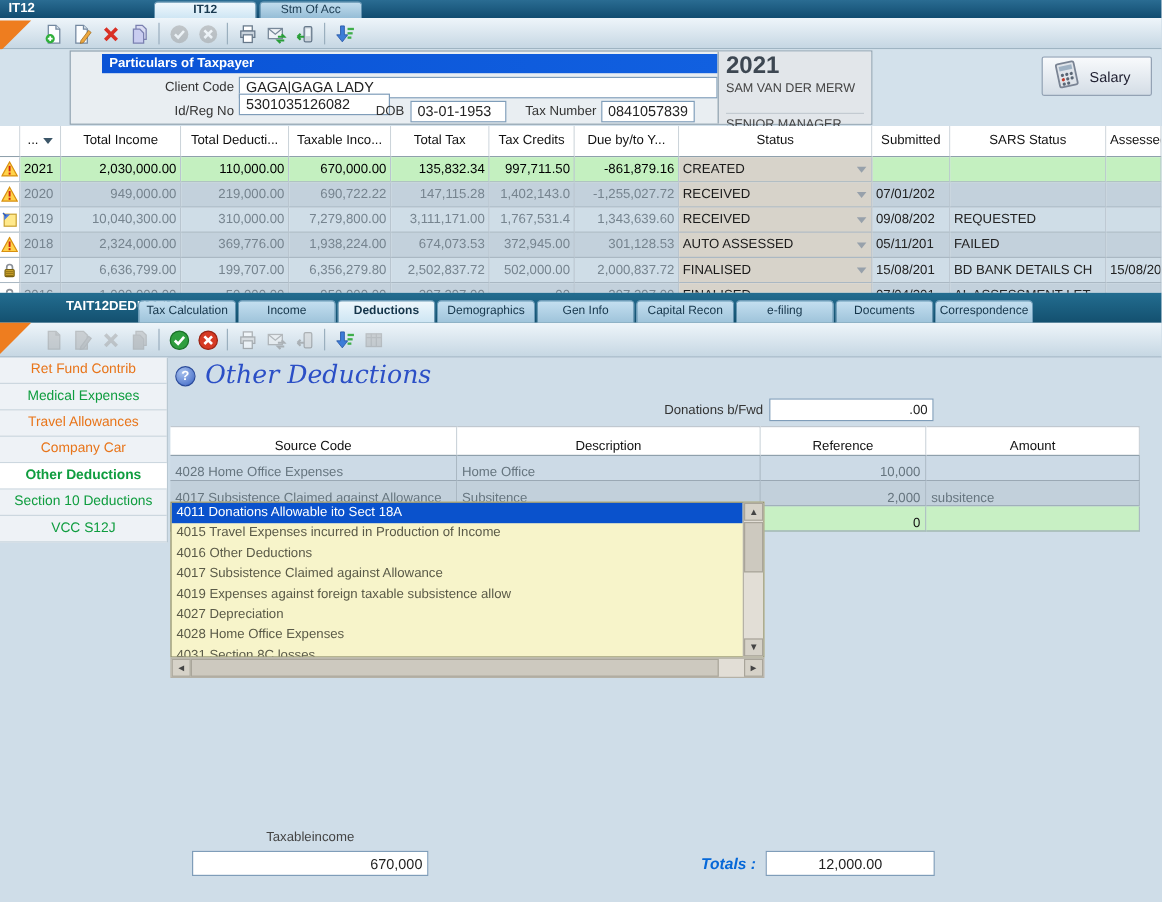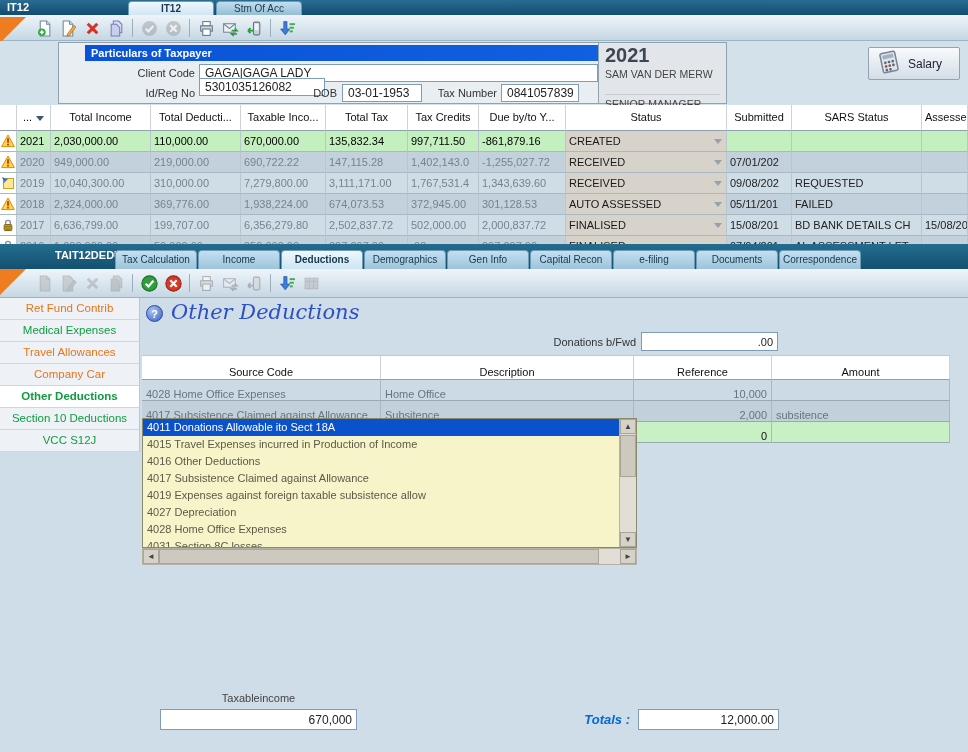--- a/index.html
+++ b/index.html
@@ -52,21 +52,21 @@
   .years-grid { left:0; top:105px; width:968px; height:139px; background:#fff; overflow:hidden; }
   .grow { display:grid; grid-template-columns:17px 34px 100px 90px 85px 82px 71px 87px 161px 65px 130px 46px; }
   .grow > div { border-right:1px solid #b9c5cf; border-bottom:1px solid #aab8c3; overflow:hidden;
                 white-space:nowrap; line-height:20px; padding:0 3px; }
   .ghead > div { background:#fff; border-right:1px solid #ccd4da; border-bottom:1px solid #8fa0ac;
                  height:26px; line-height:25px; text-align:center; color:#111; font-size:11px; }
   .ghead .h-year { text-align:center; }
   .grow.data > div { height:21px; font-size:11px; }
   .c-icon { background:#fff; padding:0 1px !important; display:flex; align-items:center; justify-content:center; }
   .c-icon svg { width:14px; height:14px; }
-  .num { text-align:left; color:#76848f; }
+  .num { text-align:right; color:#76848f; }
   .c-year { color:#76848f; }
   .row-a > .rc { background:#c3d1dc; }
   .row-b > .rc { background:#cfdde7; }
   .sel > .rc { background:#c4f0c0; color:#000; }
   .sel .c-year { color:#000; }
   .status-cell { background:#d7d3ca !important; color:#1a1a1a; position:relative; }
   .status-cell .chev { position:absolute; right:4px; top:8px; width:0; height:0;
                        border-left:4px solid transparent; border-right:4px solid transparent;
                        border-top:5px solid #97a1ab; }
   .filter-arrow { display:inline-block; width:0; height:0; border-left:4px solid transparent;
@@ -130,21 +130,21 @@
              border:1px solid #b5b1a6; display:flex; }
   .hbtn { width:16px; height:15px; background:#d6d2c8; border:1px solid #a9a59a; font-size:8px; color:#444;
           text-align:center; line-height:14px; cursor:pointer; }
   .hthumb { width:440px; height:15px; background:#cdc9bf; border:1px solid #a9a59a; }
   .hspace { flex:1; }
 
   .ti-label { position:absolute; left:160px; top:394px; width:197px; text-align:center; color:#444; }
   .ti-input { position:absolute; left:160px; top:411px; width:197px; height:21px; text-align:right; font-size:12px; }
   .totals-label { position:absolute; left:560px; top:414px; width:70px; text-align:right; color:#0668d8;
                   font-weight:bold; font-style:italic; font-size:13px; }
-  .totals-input { position:absolute; left:638px; top:411px; width:141px; height:21px; text-align:right; font-size:12px; }
+  .totals-input { position:absolute; left:638px; top:411px; width:141px; height:21px; text-align:center; font-size:12px; }
 </style>
 </head>
 <body>
 
 <div class="abs titlebar">
   <span class="win-title">IT12</span>
   <div class="doc-tabs">
     <div class="doc-tab active">IT12</div>
     <div class="doc-tab">Stm Of Acc</div>
   </div>

